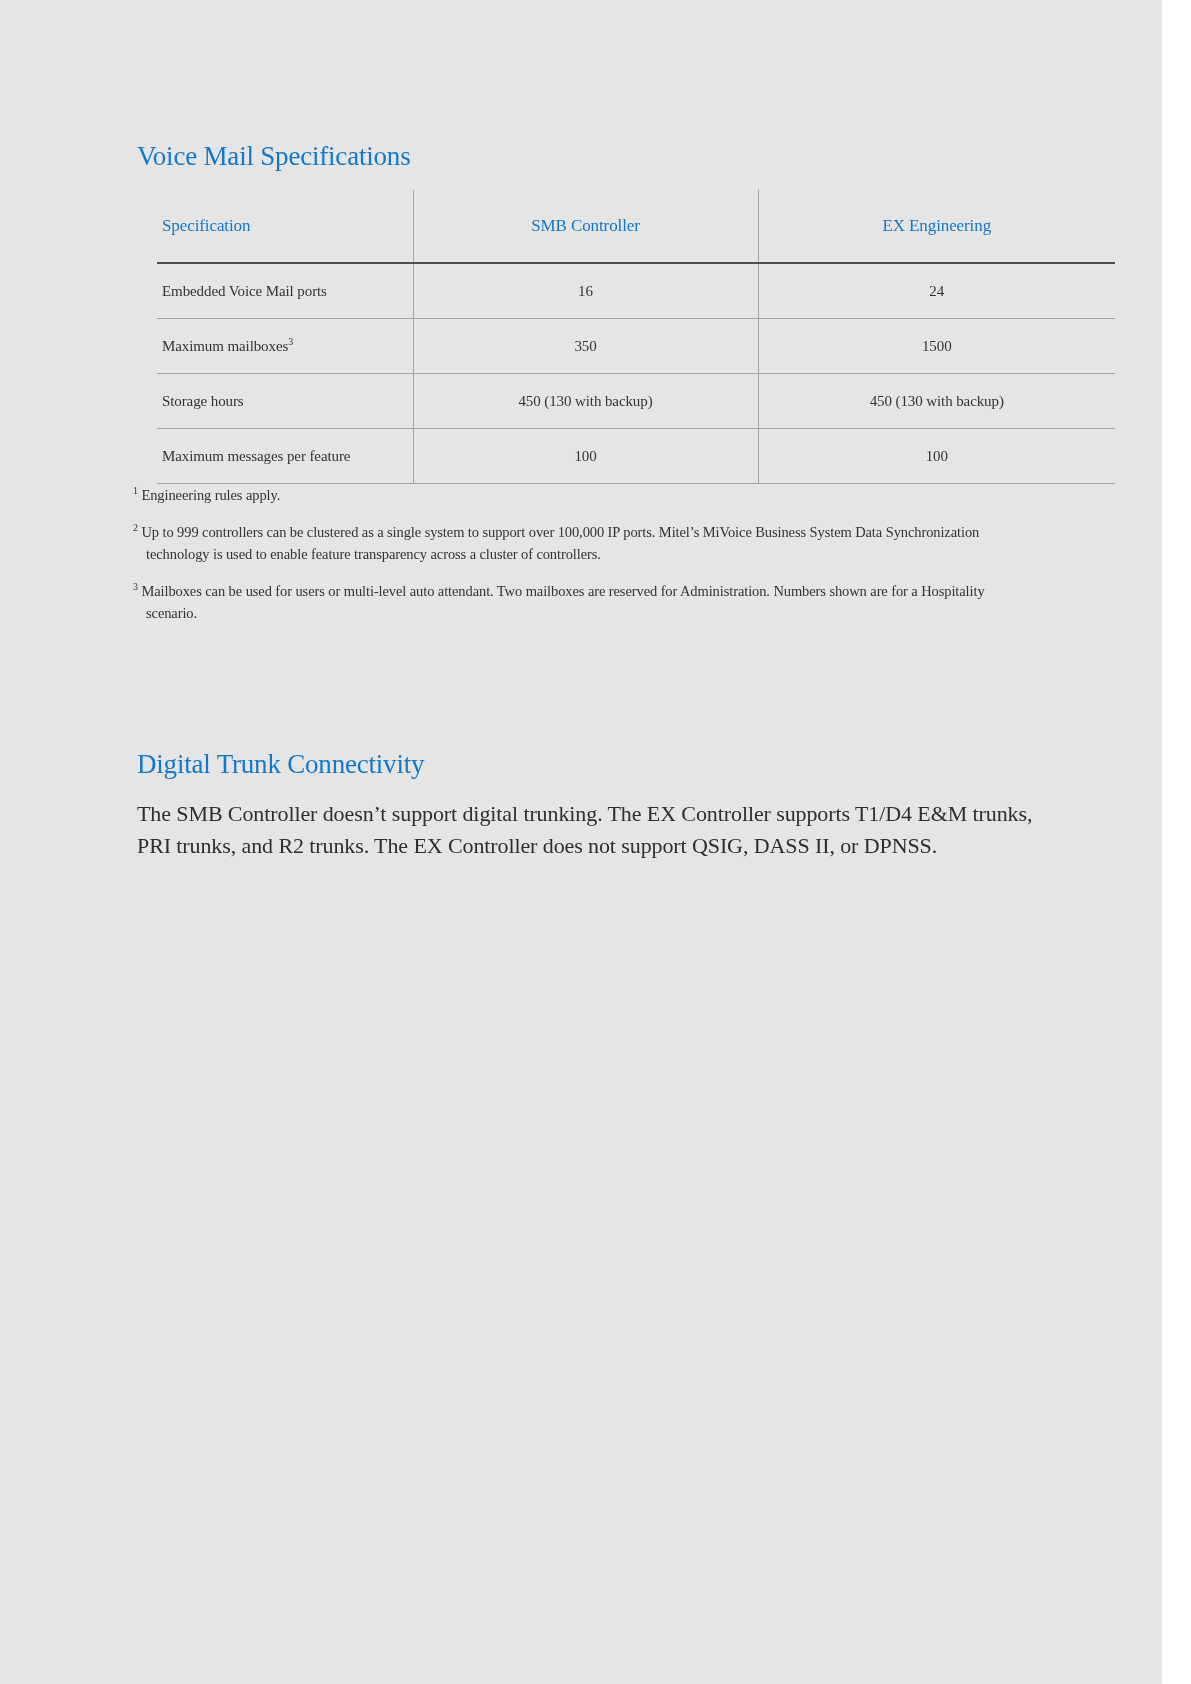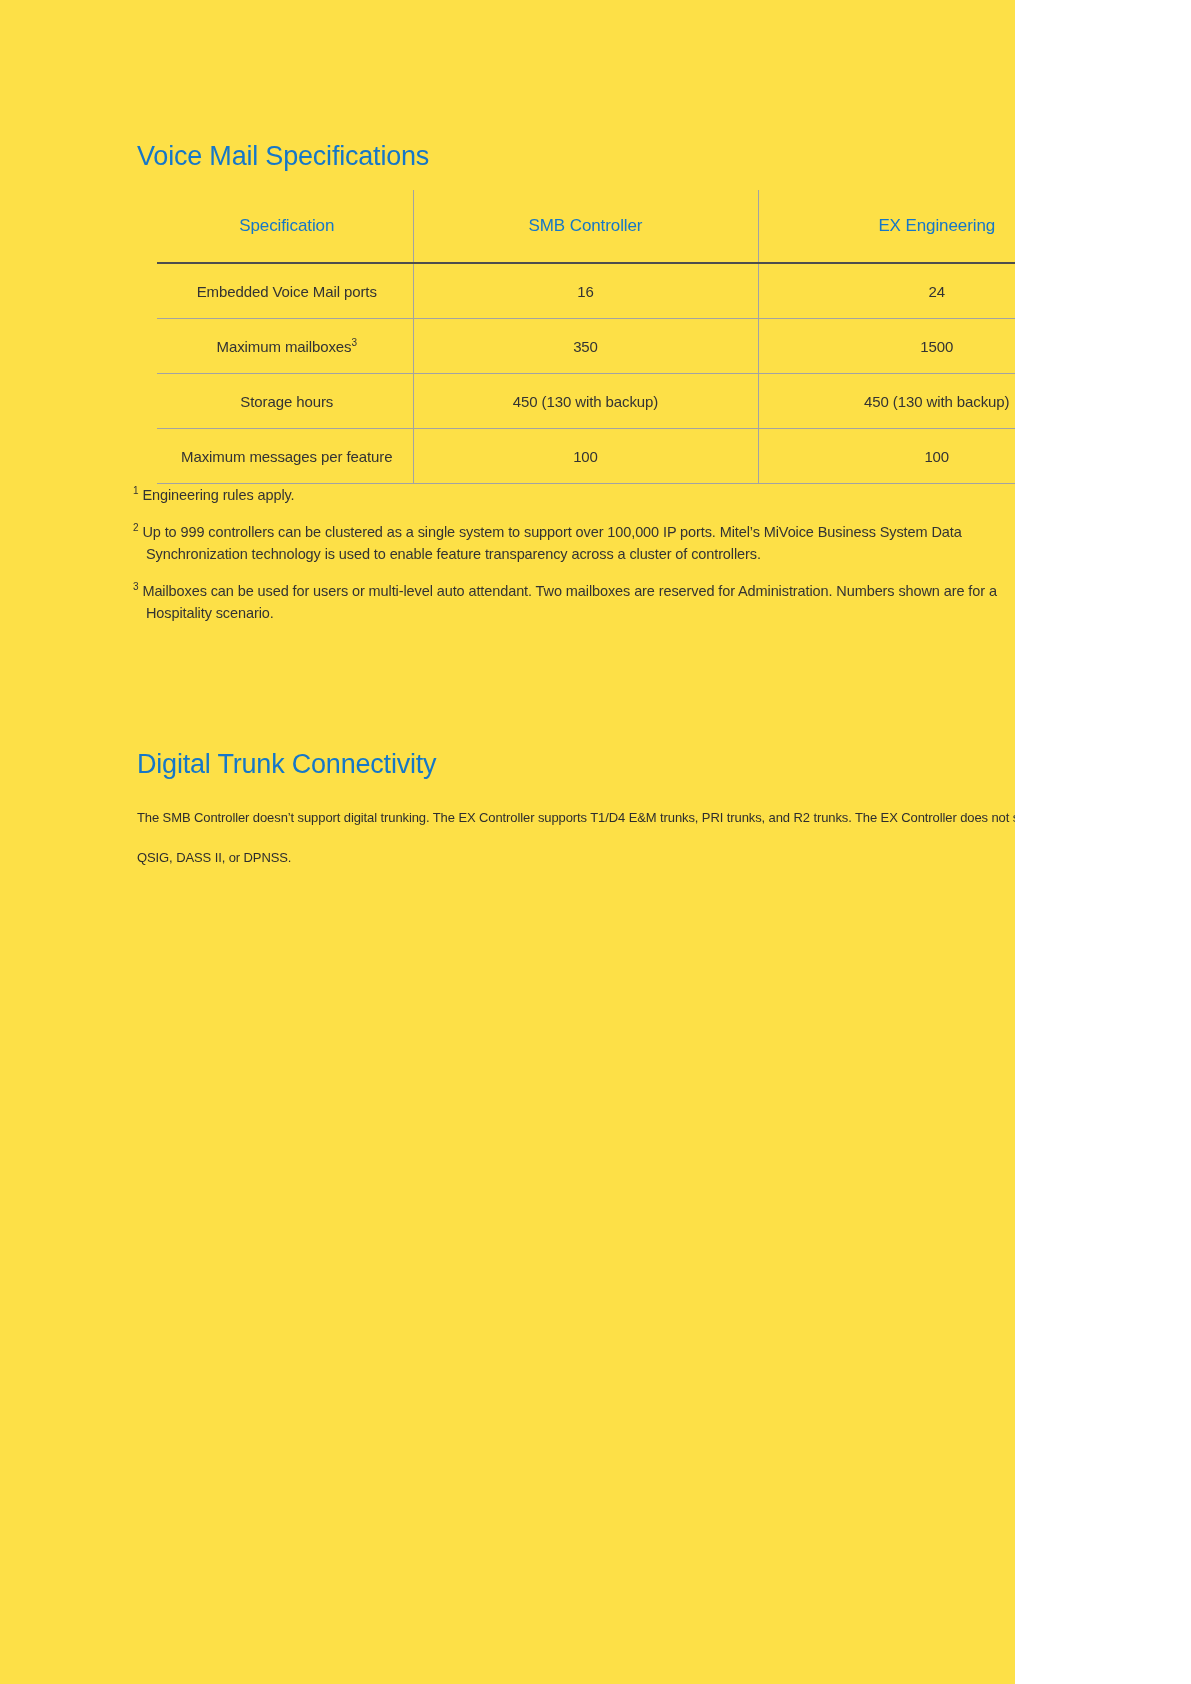--- a/index.html
+++ b/index.html
@@ -1,21 +1,21 @@
 <!DOCTYPE html>
 <html><head>
 <meta charset="utf-8">
 <style>
   html,body { margin:0; padding:0; background:#ffffff; }
   .page {
     position:relative;
-    width:1015px;
+    width:1162px;
     height:1684px;
-    background:#fde047;
-    font-family:Liberation Sans, sans-serif;
+    background:#e5e5e5;
+    font-family:Liberation Serif, serif;
     color:#333333;
     overflow:hidden;
   }
   .section-title {
     position:absolute;
     left:137px;
     margin:0;
     font-size:27px;
     font-weight:500;
     letter-spacing:-0.2px;
@@ -43,21 +43,21 @@
     vertical-align:middle;
   }
   .spec-table td {
     height:52px;
     font-size:15px;
     color:#333333;
     letter-spacing:-0.1px;
     border-bottom:1px solid #a3a3a3;
     vertical-align:middle;
   }
-  .spec-table .cell-left { text-align:center; padding-left:5px; }
+  .spec-table .cell-left { text-align:left; padding-left:5px; }
   .spec-table .cell-center { text-align:center; }
   .spec-table .v-line { border-left:1px solid #a3a3a3;text-align:center; }
   .spec-table sup { font-size:10px; line-height:0; }
 
   .footnotes {
     position:absolute;
     left:133px;
     top:484px;
     width:880px;
     font-size:14.5px;
@@ -71,22 +71,22 @@
     text-indent:-13px;
   }
   .footnote sup { font-size:10px; line-height:0; }
 
   .body-paragraph {
     position:absolute;
     left:137px;
     top:798px;
     width:920px;
     margin:0;
-    font-size:13px;
-    line-height:40px;
+    font-size:22px;
+    line-height:32px;
     color:#2e2e2e;
     letter-spacing:-0.1px;
   }
 </style>
 </head>
 <body>
 
 <div class="page">
 
   <h1 class="section-title" id="title-voice-mail">Voice Mail Specifications</h1>

